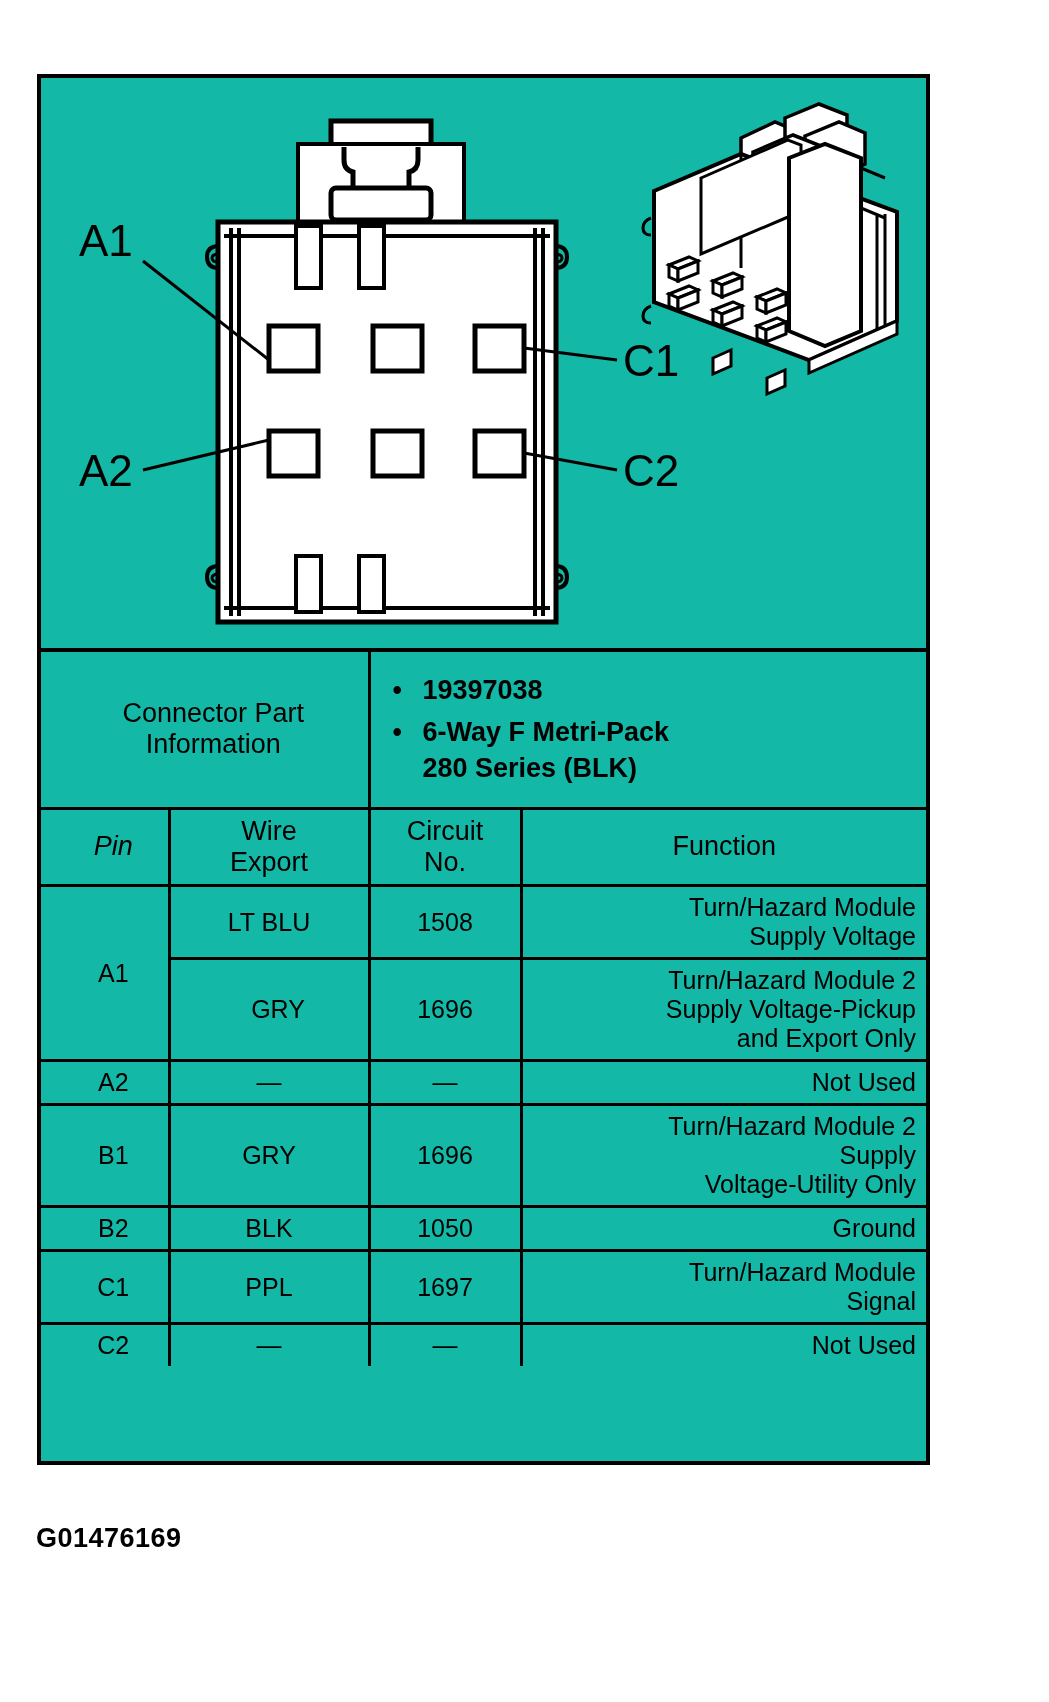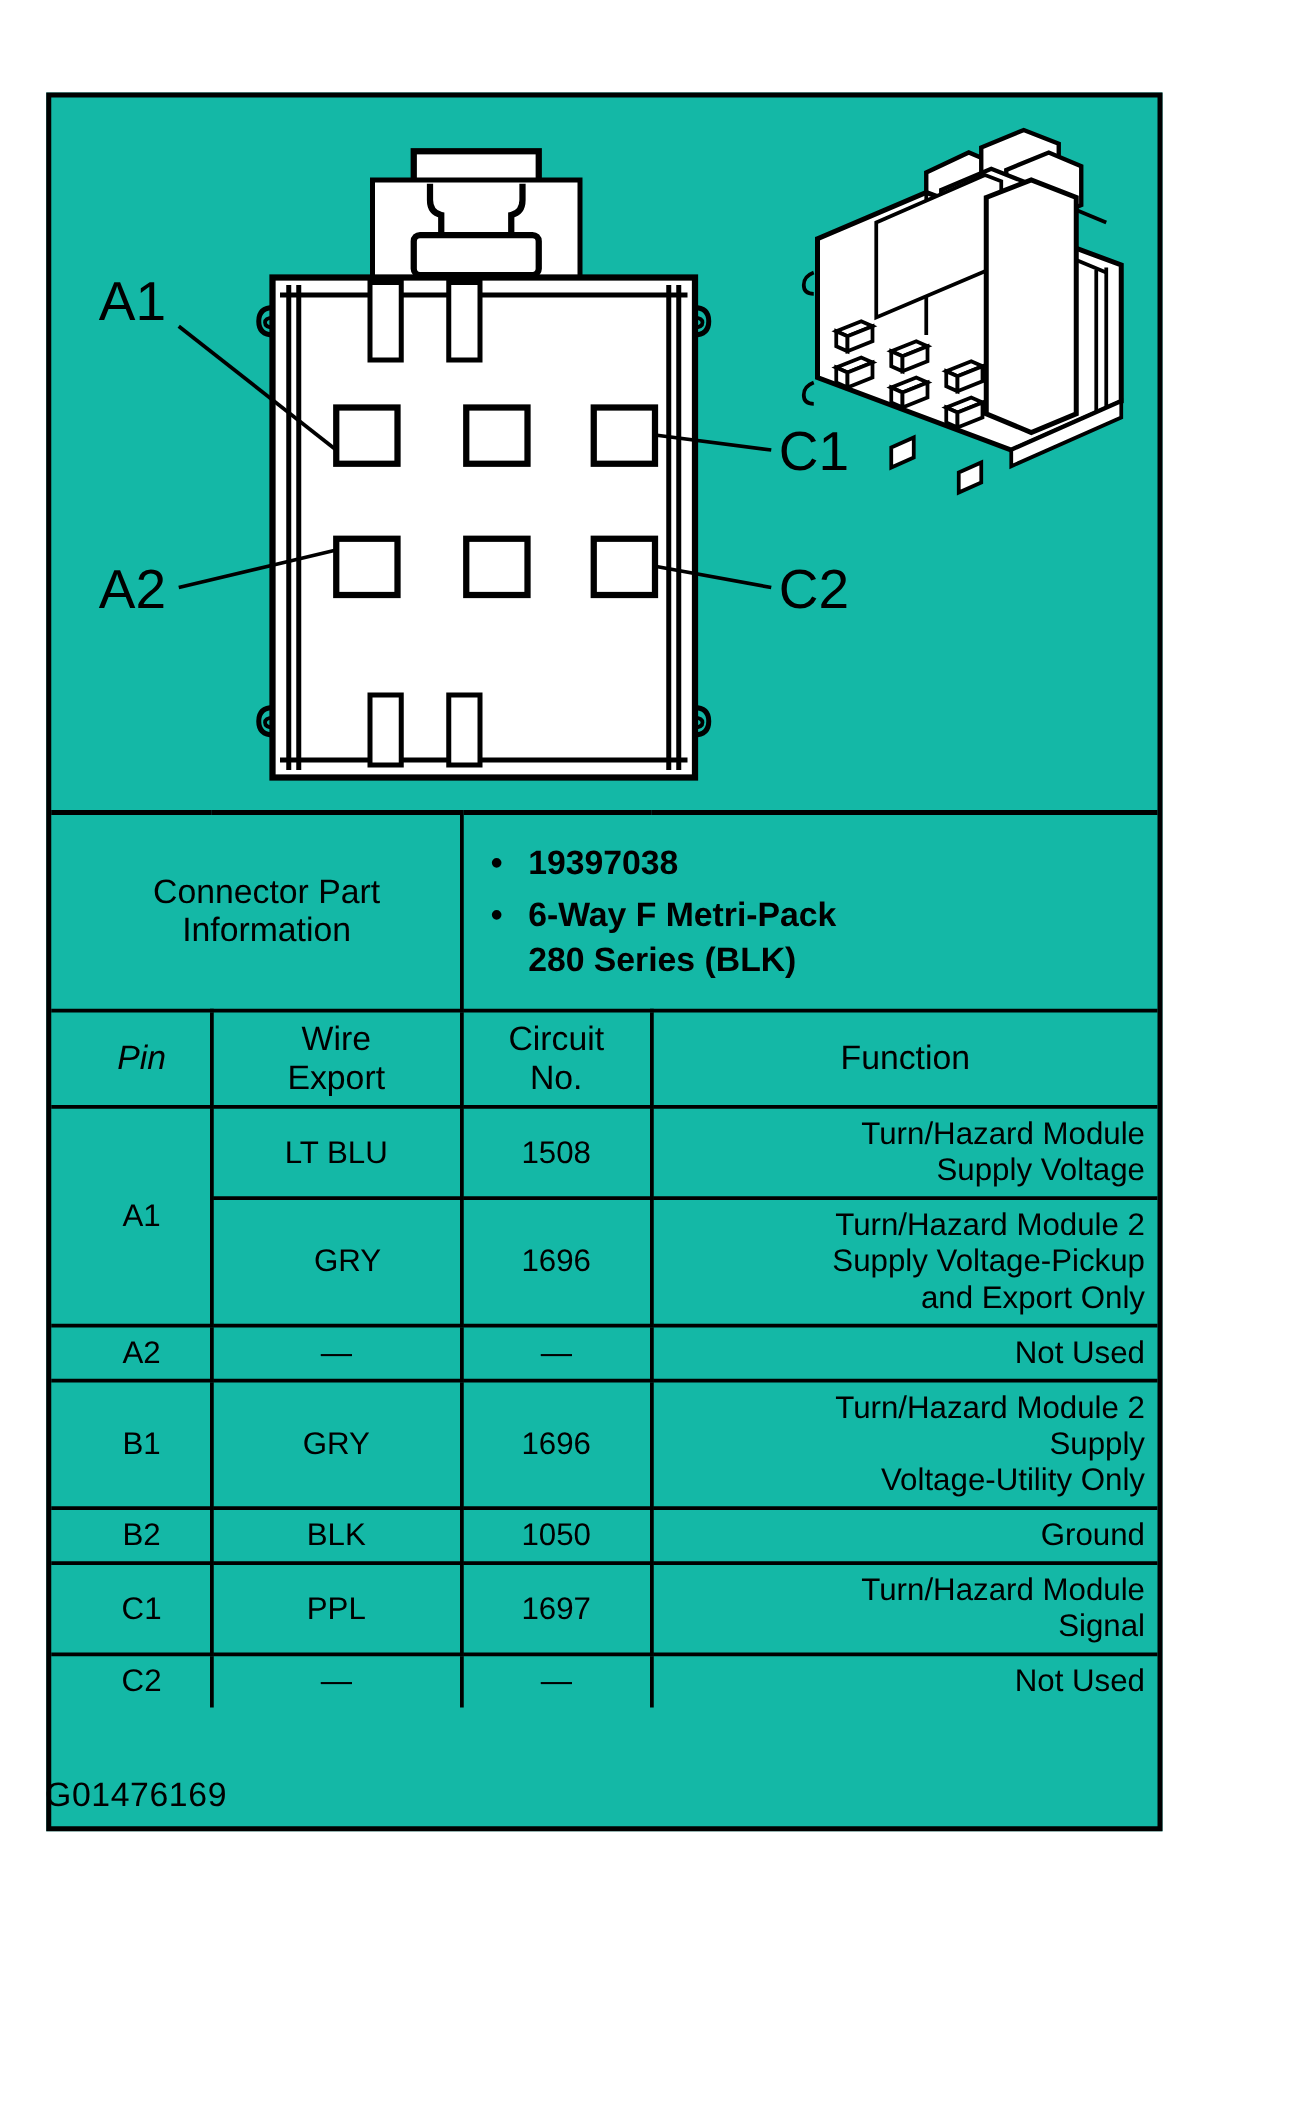--- a/index.html
+++ b/index.html
@@ -104,23 +104,23 @@
   .hdr td.pin-hdr { vertical-align: bottom; font-style: italic; }
 
   .cell-ctr { text-align: center; margin-top: 24px; }
   .fn { text-align: right; }
   .dash { text-align: center; letter-spacing: 0; }
 
   
   #figure-id {
     position: absolute;
     left: 36px;
-    top: 1421px;
-    font-size: 27px;
-    font-weight: normal;
+    top: 1523px;
+    font-size: 27px;
+    font-weight: bold;
     letter-spacing: 0.5px;
   }
 </style>
 </head>
 <body>
 
 <div id="sheet">
 
   <div id="illustration">
     <svg width="885" height="566" viewBox="0 0 885 566">

